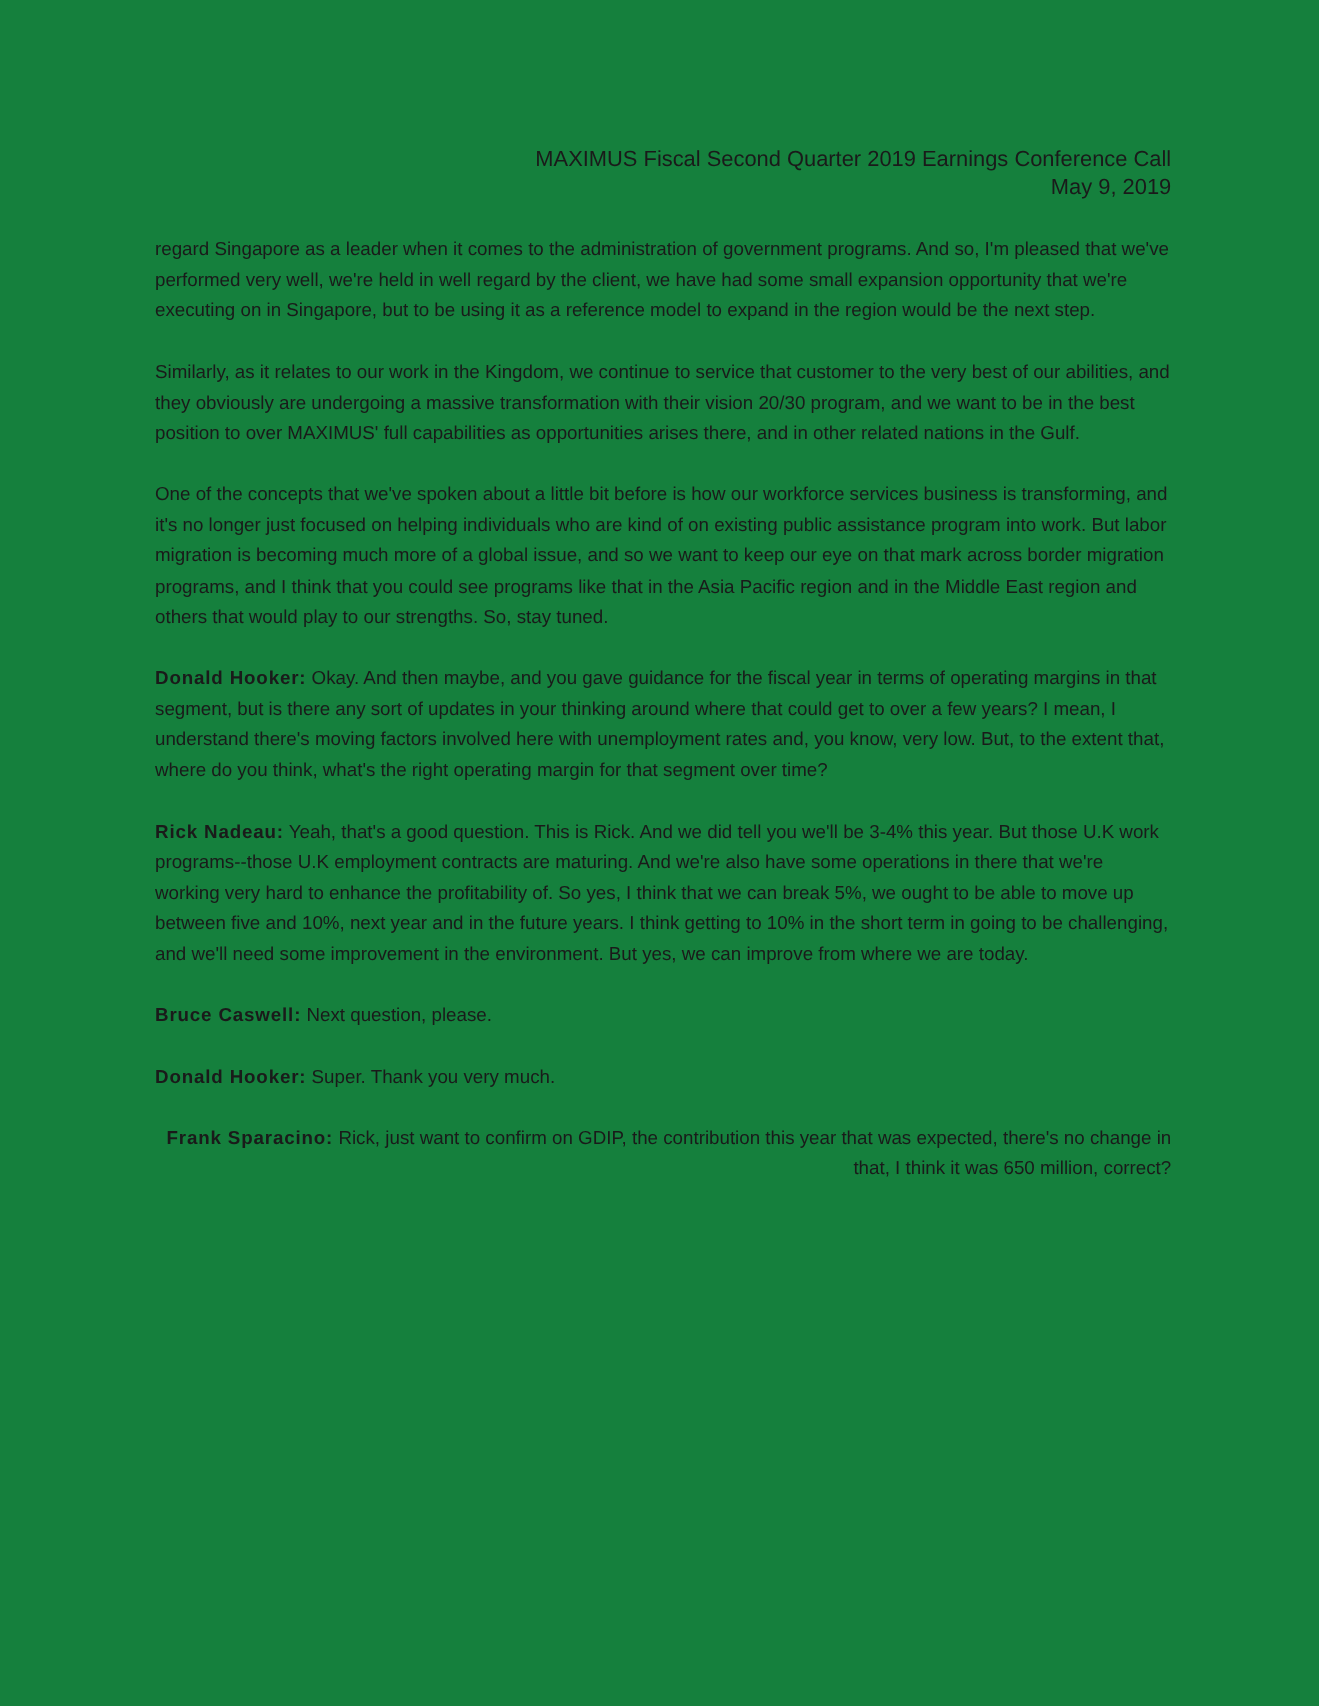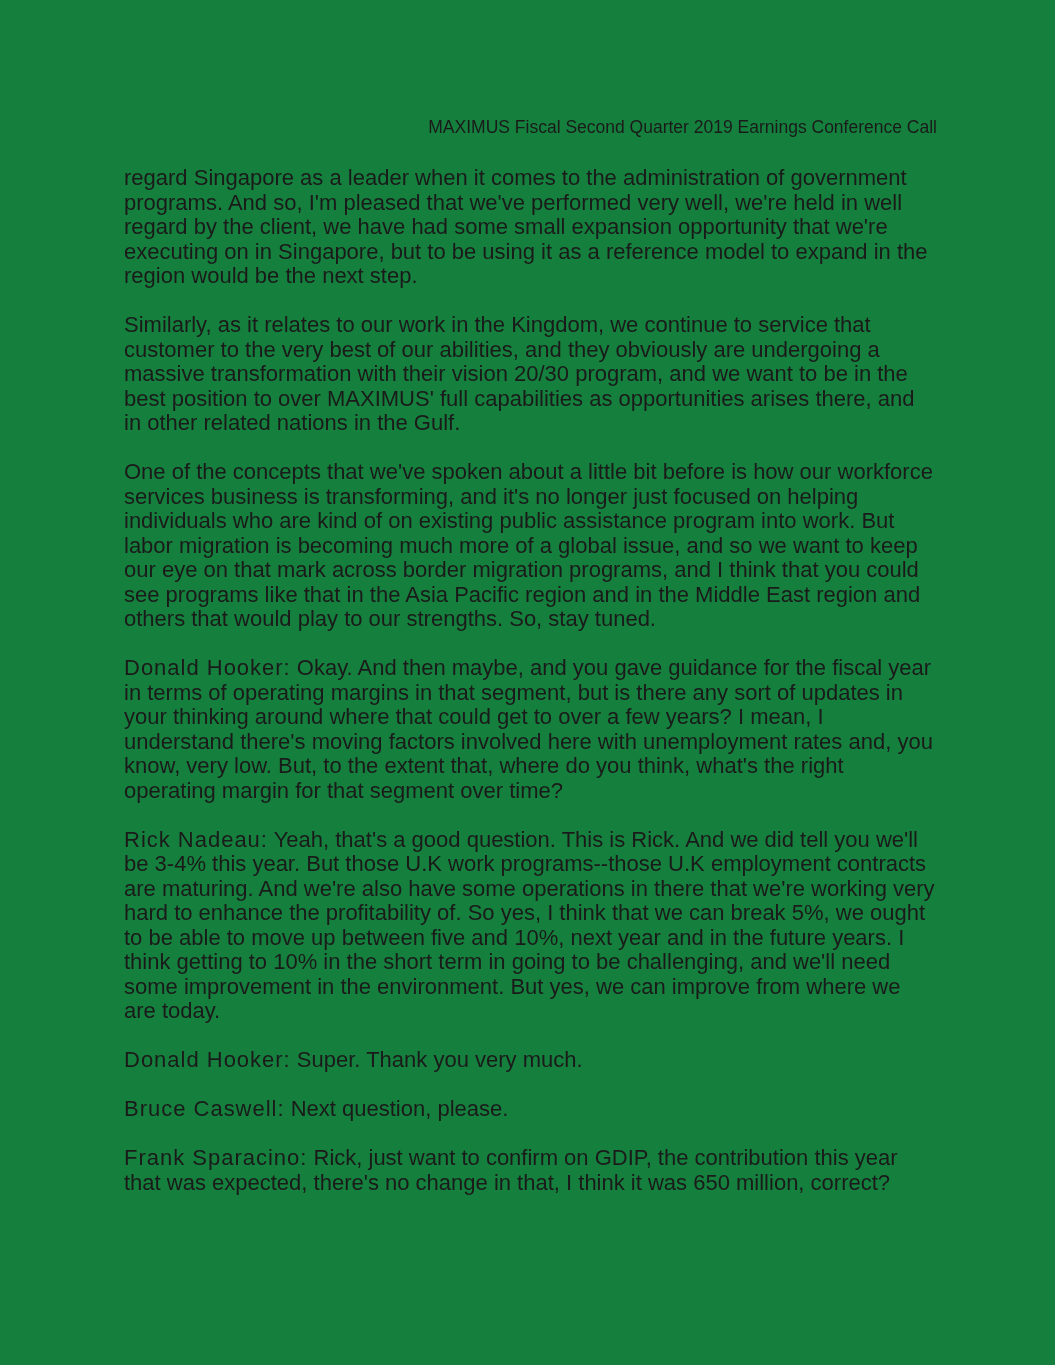--- a/index.html
+++ b/index.html
@@ -20,55 +20,58 @@
   .doc-header {
     text-align: right;
     font-size: 17.5px;
     line-height: 22px;
     margin: 0 0 28px 0;
   }
   .doc-header div {
     white-space: nowrap;
   }
   .transcript {
-    font-size: 22px;
+    font-size: 15px;
     line-height: 24.5px;
   }
   .para {
     margin: 0 0 24.5px 0;
     text-align: left;
   }
   .para:last-child {
     margin-bottom: 0;
+    text-align: right;
   }
   .speaker {
     letter-spacing: 0.045em;
+    font-weight: bold;
   }
 </style>
 </head>
 <body>
 
 <div class="page">
 
   <header class="doc-header">
     <div>MAXIMUS Fiscal Second Quarter 2019 Earnings Conference Call</div>
+    <div>May 9, 2019</div>
   </header>
 
   <main class="transcript">
     <p class="para"><span class="speaker"></span><span>regard Singapore as a leader when it comes to the administration of government programs. And so, I'm pleased that we've performed very well, we're held in well regard by the client, we have had some small expansion opportunity that we're executing on in Singapore, but to be using it as a reference model to expand in the region would be the next step.</span></p>
 
     <p class="para"><span class="speaker"></span><span>Similarly, as it relates to our work in the Kingdom, we continue to service that customer to the very best of our abilities, and they obviously are undergoing a massive transformation with their vision 20/30 program, and we want to be in the best position to over MAXIMUS' full capabilities as opportunities arises there, and in other related nations in the Gulf.</span></p>
 
     <p class="para"><span class="speaker"></span><span>One of the concepts that we've spoken about a little bit before is how our workforce services business is transforming, and it's no longer just focused on helping individuals who are kind of on existing public assistance program into work. But labor migration is becoming much more of a global issue, and so we want to keep our eye on that mark across border migration programs, and I think that you could see programs like that in the Asia Pacific region and in the Middle East region and others that would play to our strengths. So, stay tuned.</span></p>
 
     <p class="para"><span class="speaker">Donald Hooker:</span><span> Okay. And then maybe, and you gave guidance for the fiscal year in terms of operating margins in that segment, but is there any sort of updates in your thinking around where that could get to over a few years? I mean, I understand there's moving factors involved here with unemployment rates and, you know, very low. But, to the extent that, where do you think, what's the right operating margin for that segment over time?</span></p>
 
     <p class="para"><span class="speaker">Rick Nadeau:</span><span> Yeah, that's a good question. This is Rick. And we did tell you we'll be 3-4% this year. But those U.K work programs--those U.K employment contracts are maturing. And we're also have some operations in there that we're working very hard to enhance the profitability of. So yes, I think that we can break 5%, we ought to be able to move up between five and 10%, next year and in the future years. I think getting to 10% in the short term in going to be challenging, and we'll need some improvement in the environment. But yes, we can improve from where we are today.</span></p>
 
+    <p class="para"><span class="speaker">Bruce Caswell:</span><span> Next question, please.</span></p>
+
     <p class="para"><span class="speaker">Donald Hooker:</span><span> Super. Thank you very much.</span></p>
-
-    <p class="para"><span class="speaker">Bruce Caswell:</span><span> Next question, please.</span></p>
 
 
     <p class="para"><span class="speaker">Frank Sparacino:</span><span> Rick, just want to confirm on GDIP, the contribution this year that was expected, there's no change in that, I think it was 650 million, correct?</span></p>
   </main>
 
 </div>
 
 </body></html>

